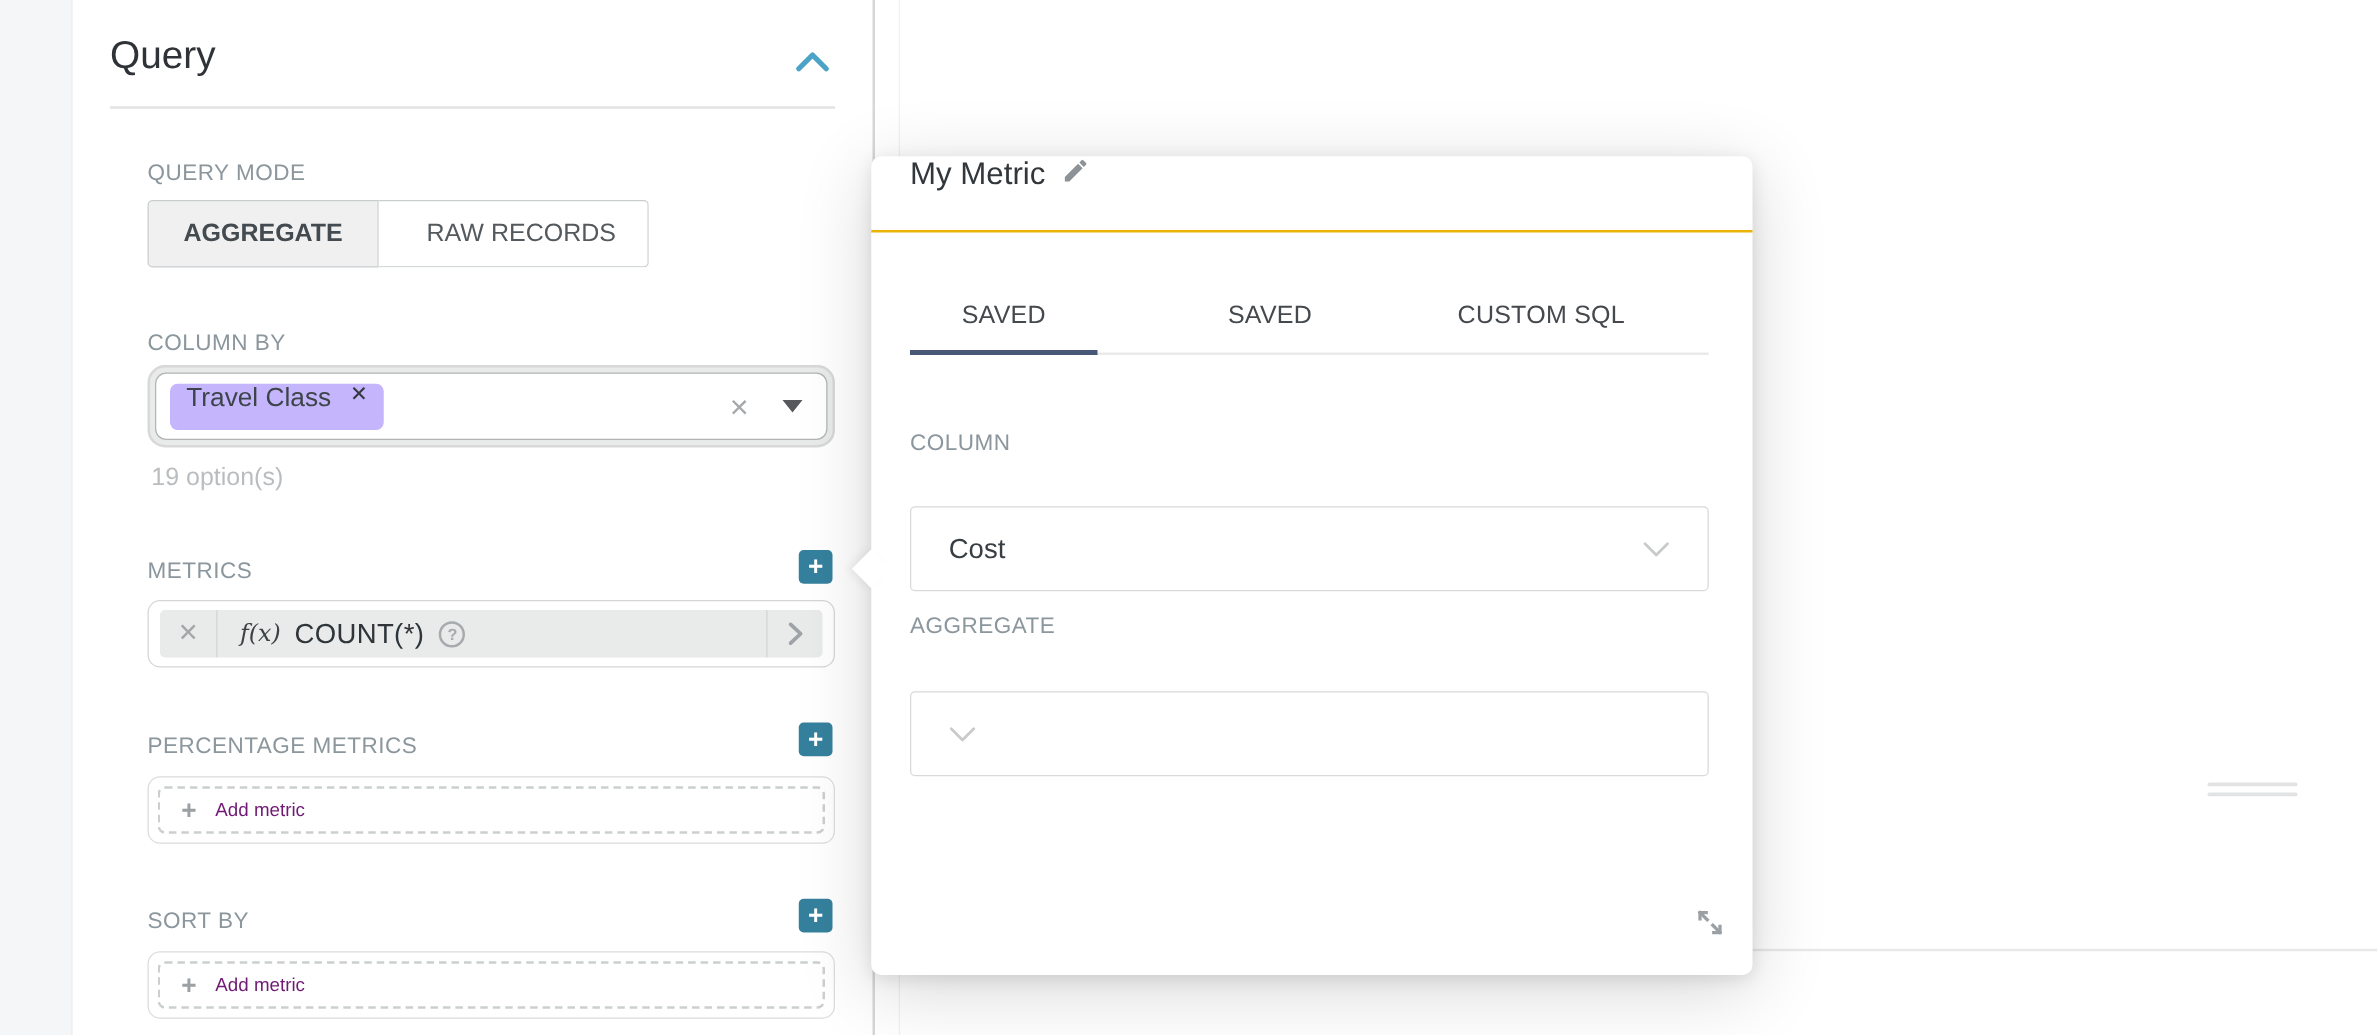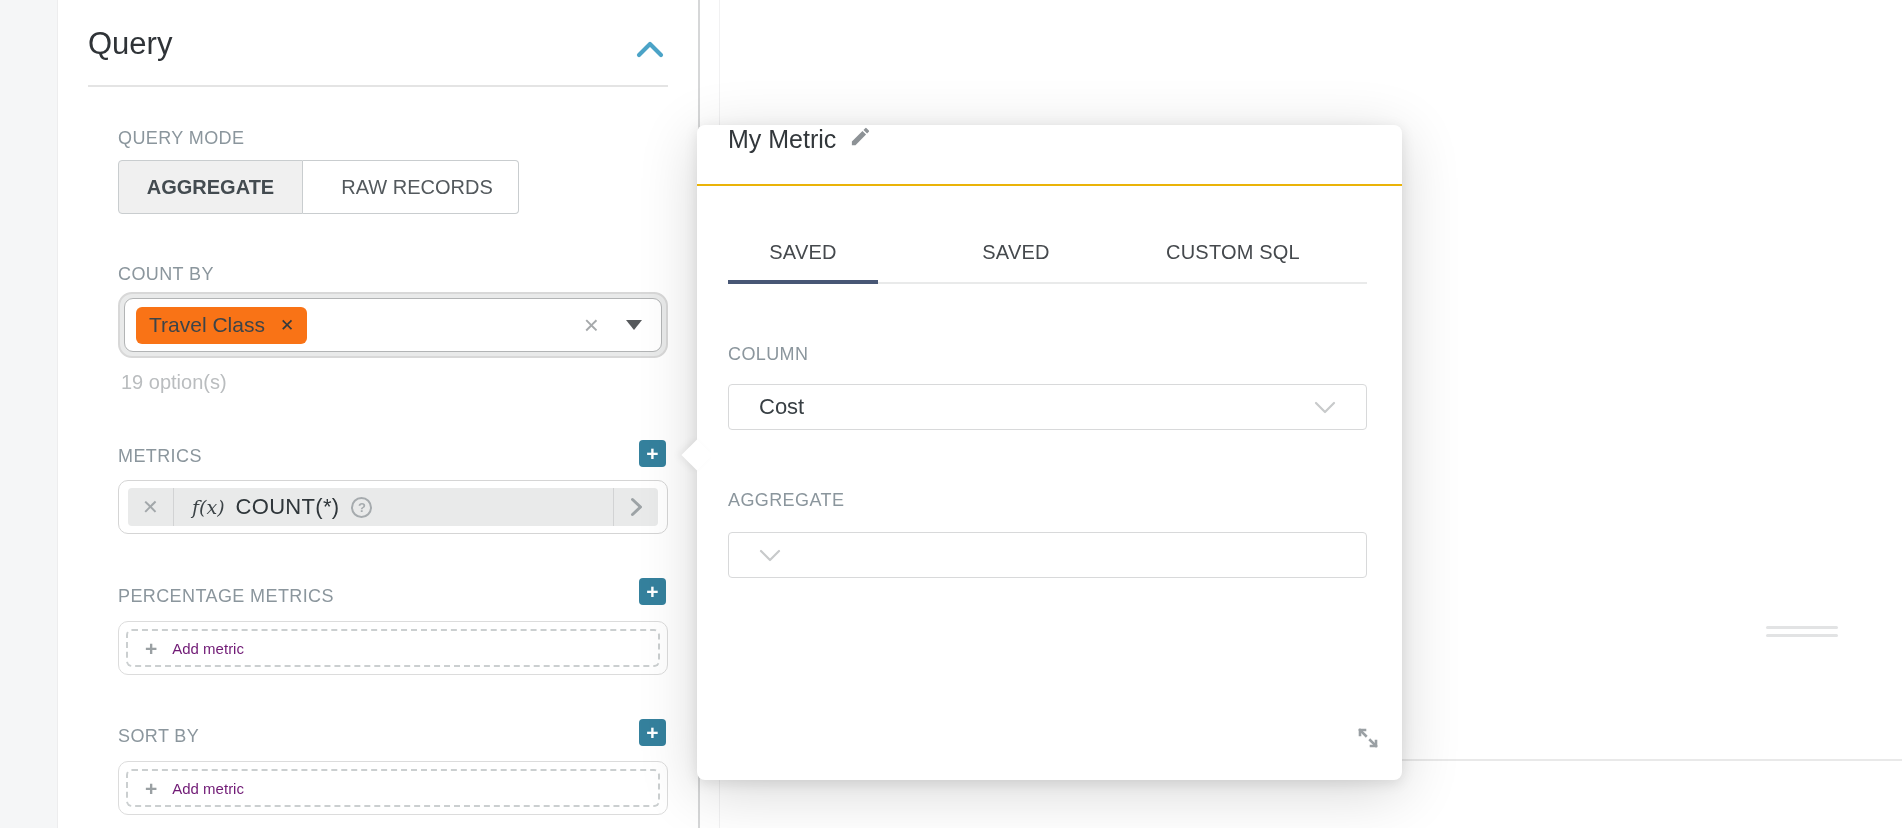--- a/index.html
+++ b/index.html
@@ -29,21 +29,21 @@
 
   
   .toggle{left:118px;top:160px;height:54px;display:flex;}
   .toggle-btn{display:flex;align-items:center;justify-content:center;font-size:20px;border:1px solid #c9cdcf;cursor:pointer;box-sizing:border-box;}
   .toggle-btn.active{width:185px;background:#f0f0f0;color:#434b50;font-weight:700;border-radius:4px 0 0 4px;}
   .toggle-btn.inactive{width:216px;background:#fff;color:#53595d;border-left:none;border-radius:0 4px 4px 0;padding-left:13px;}
 
   
   .gb-outer{left:118px;top:292px;width:550px;height:66px;background:#e9eaea;border:2px solid #d8d8d8;border-radius:14px;padding:4px;cursor:pointer;}
   .gb-inner{width:100%;height:100%;background:#fff;border:1px solid #b2b4b5;border-radius:9px;display:flex;align-items:center;padding:0 19px 0 11px;box-sizing:border-box;}
-  .gb-tag{display:inline-flex;align-items:center;background:#f97316;border-radius:6px;height:37px;padding:0 13px;gap:15px;}
+  .gb-tag{display:inline-flex;background:#c4b5fd;border-radius:6px;height:37px;padding:0 13px;gap:15px;}
   .gb-tag-label{font-size:21px;color:#3d4449;}
   .gb-tag-x{font-size:17px;font-weight:700;color:#33393d;cursor:pointer;line-height:1;}
   .gb-spacer{flex:1;}
   .gb-clear{font-size:26px;color:#a6a9ab;margin-right:27px;cursor:pointer;line-height:1;}
   .gb-caret{width:0;height:0;border-left:8px solid transparent;border-right:8px solid transparent;border-top:10px solid #56595c;cursor:pointer;}
   .options-count{left:121px;top:371px;font-size:20px;color:#babdbf;}
 
   
   .plus-btn{width:27px;height:27px;background:var(--teal,#35819D);border-radius:4px;color:#fff;font-size:21px;font-weight:700;display:flex;align-items:center;justify-content:center;line-height:1;cursor:pointer;}
   .plus-me{left:639px;top:440px;}
@@ -77,21 +77,21 @@
   .pop-pencil{margin-left:13px;display:flex;cursor:pointer;}
   .tabs-bar{position:absolute;left:31px;right:35px;top:98px;height:59px;border-bottom:2px solid #e9eaea;}
   .tab{position:absolute;top:18px;width:150px;text-align:center;font-size:20px;color:#45494d;letter-spacing:.2px;cursor:pointer;}
   .tab.t0{left:0;}
   .tab.t1{left:213px;}
   .tab.t2{left:415px;width:180px;}
   .tab-underline{position:absolute;left:0;bottom:-2px;width:150px;height:4px;background:var(--tab_underline,#485775);}
   .pop-label{position:absolute;left:31px;font-size:18px;color:var(--label_gray,#8B969D);letter-spacing:.4px;}
   .pop-label.col{top:219px;text-align:center;}
   .pop-label.agg{top:365px;}
-  .pop-select{position:absolute;left:31px;width:639px;height:46px;border:1px solid #d8d9da;border-radius:4px;display:flex;align-items:center;padding:0 30px;box-sizing:border-box;cursor:pointer;background:#fff;}
+  .pop-select{position:absolute;left:31px;width:639px;height:68px;border:1px solid #d8d9da;border-radius:4px;display:flex;align-items:center;padding:0 30px;box-sizing:border-box;cursor:pointer;background:#fff;margin-top:21px;}
   .pop-select.col{top:259px;}
   .pop-select.agg{top:407px;}
   .select-value{flex:1;font-size:22px;color:#383f44;}
   .pop-btn{position:absolute;top:572px;width:287px;height:54px;border-radius:6px;display:flex;align-items:center;justify-content:center;font-size:20px;font-weight:700;letter-spacing:.6px;cursor:pointer;}
   .pop-btn.close{left:31px;background:var(--close_bg,#E2F1F5);color:var(--close_text,#3E8CA8);}
   .pop-btn.save{left:350px;background:var(--save_bg,#3C89A2);color:#ffffff;}
   .pop-resize{position:absolute;left:654px;top:596px;width:34px;height:34px;display:flex;align-items:center;justify-content:center;cursor:nwse-resize;}
 
   
   .drag-handle{left:1766px;top:626px;width:72px;cursor:row-resize;}
@@ -113,21 +113,21 @@
     </span>
   </div>
   <div class="abs header-divider"></div>
 
   <div class="abs field-label lbl-qm">QUERY MODE</div>
   <div class="abs toggle">
     <div class="toggle-btn active">AGGREGATE</div>
     <div class="toggle-btn inactive">RAW RECORDS</div>
   </div>
 
-  <div class="abs field-label lbl-gb">COUNT BY</div>
+  <div class="abs field-label lbl-gb">COLUMN BY</div>
   <div class="abs gb-outer">
     <div class="gb-inner">
       <span class="gb-tag">
         <span class="gb-tag-label">Travel Class</span>
         <span class="gb-tag-x">✕</span>
       </span>
       <span class="gb-spacer"></span>
       <span class="gb-clear">×</span>
       <span class="gb-caret"></span>
     </div>

